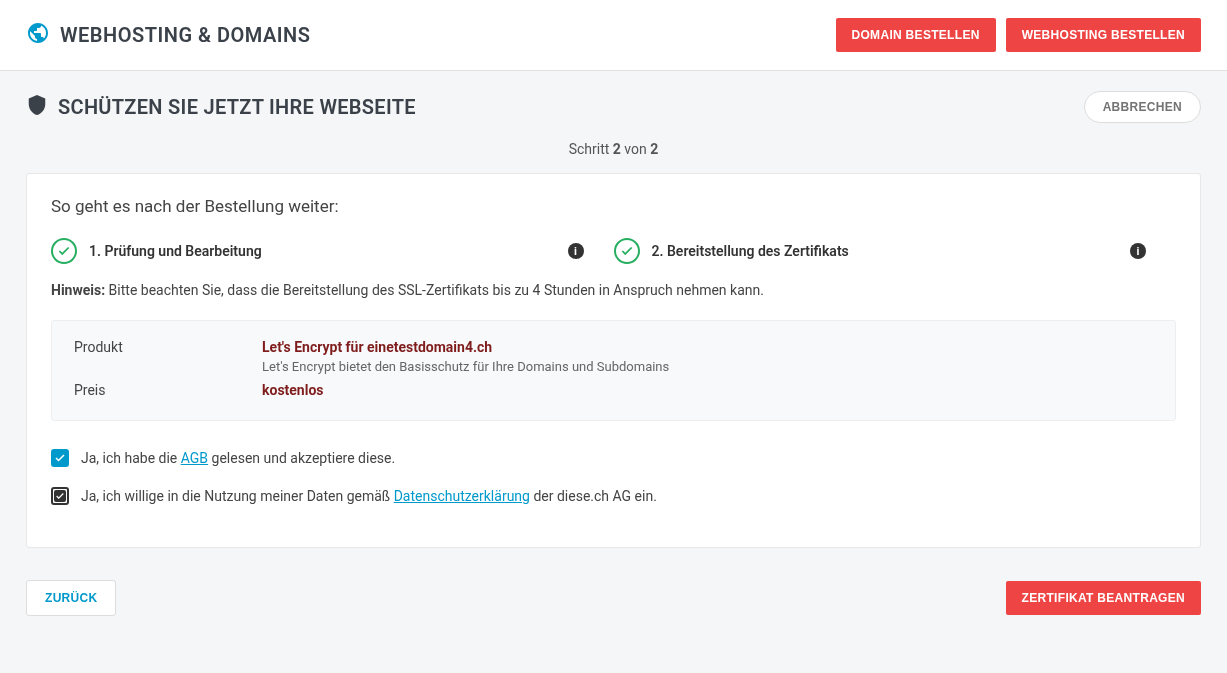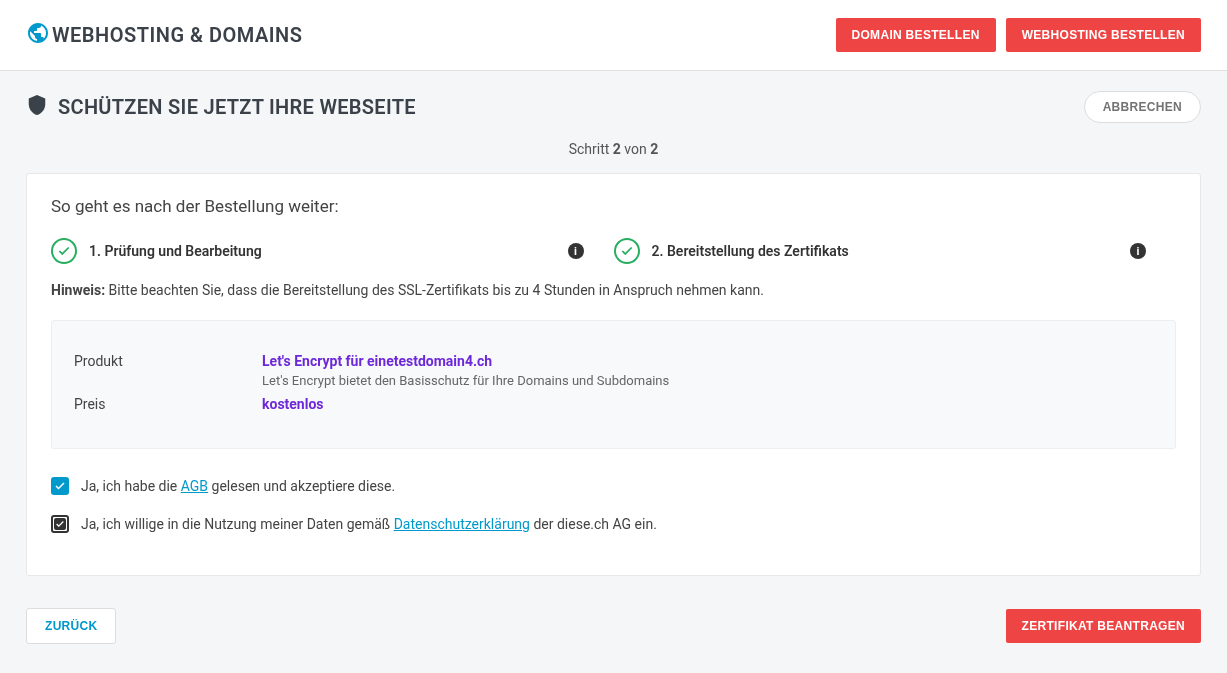--- a/index.html
+++ b/index.html
@@ -17,21 +17,21 @@
       background: #fff;
       border-bottom: 1px solid #e0e0e0;
       padding: 18px 26px;
       display: flex;
       justify-content: space-between;
       align-items: center;
     }
     .top-bar-left {
       display: flex;
       align-items: center;
-      gap: 2px;
+      gap: 10px;
     }
     .globe-icon {
       width: 24px;
       height: 24px;
       color: #0099cc;
     }
     .top-bar-title {
       font-size: 20px;
       font-weight: 600;
       color: #3a4149;
@@ -165,36 +165,36 @@
       color: #444;
       margin-bottom: 22px;
     }
     .hint-row .hint-label {
       font-weight: 700;
     }
     .info-box {
       background: #f8f9fa;
       border: 1px solid #edeef0;
       border-radius: 3px;
-      padding: 32px 22px;
+      padding: 18px 22px;
       margin-bottom: 28px;
     }
     .info-box-row {
       display: flex;
       margin-bottom: 4px;
     }
     .info-box-label {
       width: 188px;
       font-size: 14px;
       color: #444;
       font-weight: 400;
     }
     .info-box-value {
       font-size: 14px;
-      color: #6d28d9;
+      color: #7f1d1d;
     }
     .info-box-value.bold {
       font-weight: 700;
     }
     .info-box-desc {
       font-size: 13px;
       color: #666;
       margin-left: 188px;
       margin-bottom: 8px;
     }

